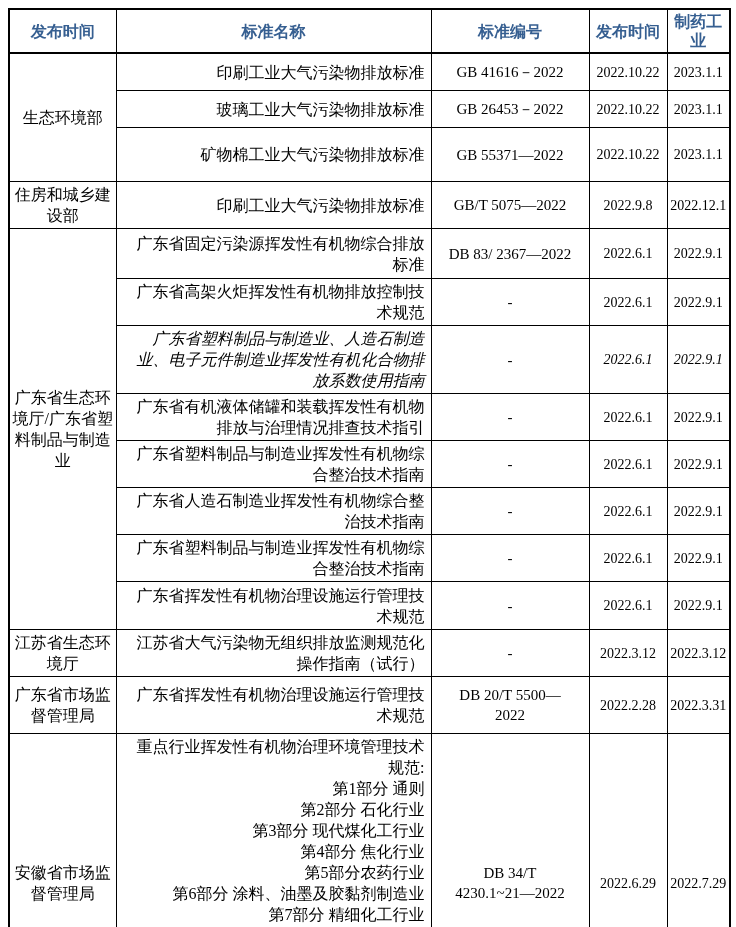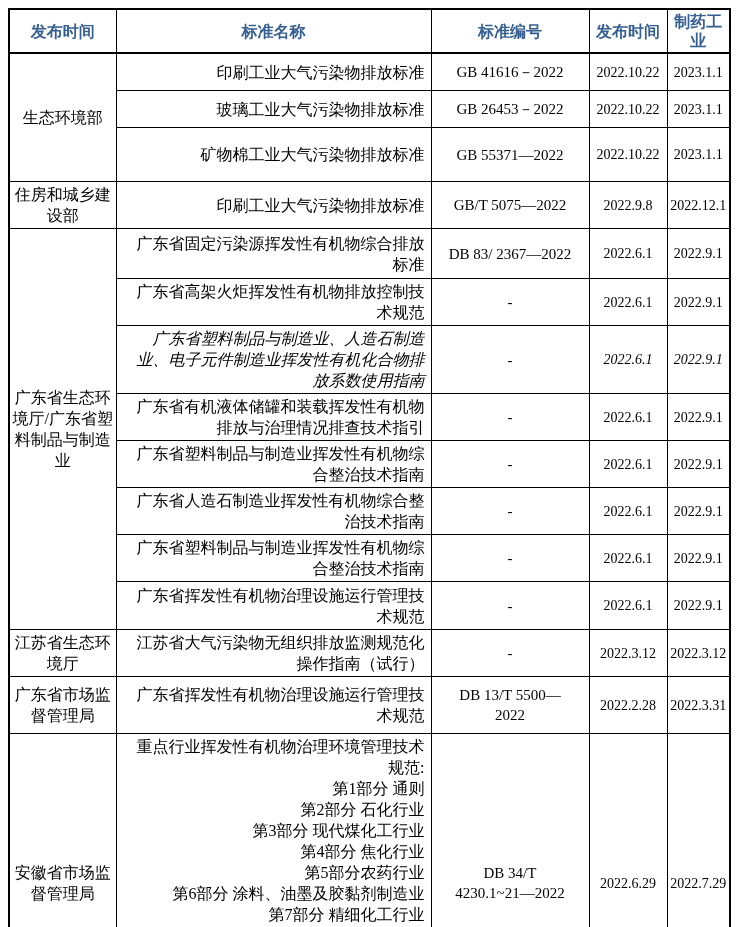--- a/index.html
+++ b/index.html
@@ -180,21 +180,21 @@
       <tr class="h46">
         <td class="entity">江苏省生态环境厅</td>
         <td class="name">江苏省大气污染物无组织排放监测规范化操作指南（试行）</td>
         <td class="code">-</td>
         <td class="date">2022.3.12</td>
         <td class="date">2022.3.12</td>
       </tr>
       <tr class="h54">
         <td class="entity">广东省市场监督管理局</td>
         <td class="name">广东省挥发性有机物治理设施运行管理技术规范</td>
-        <td class="code">DB 13/T 5500—
+        <td class="code">DB 20/T 5500—
 2022</td>
         <td class="date">2022.2.28</td>
         <td class="date">2022.3.31</td>
       </tr>
       <tr>
         <td class="entity">安徽省市场监督管理局</td>
         <td class="name preline anhui-name">重点行业挥发性有机物治理环境管理技术规范:
 第1部分 通则
 第2部分 石化行业
 第3部分 现代煤化工行业

